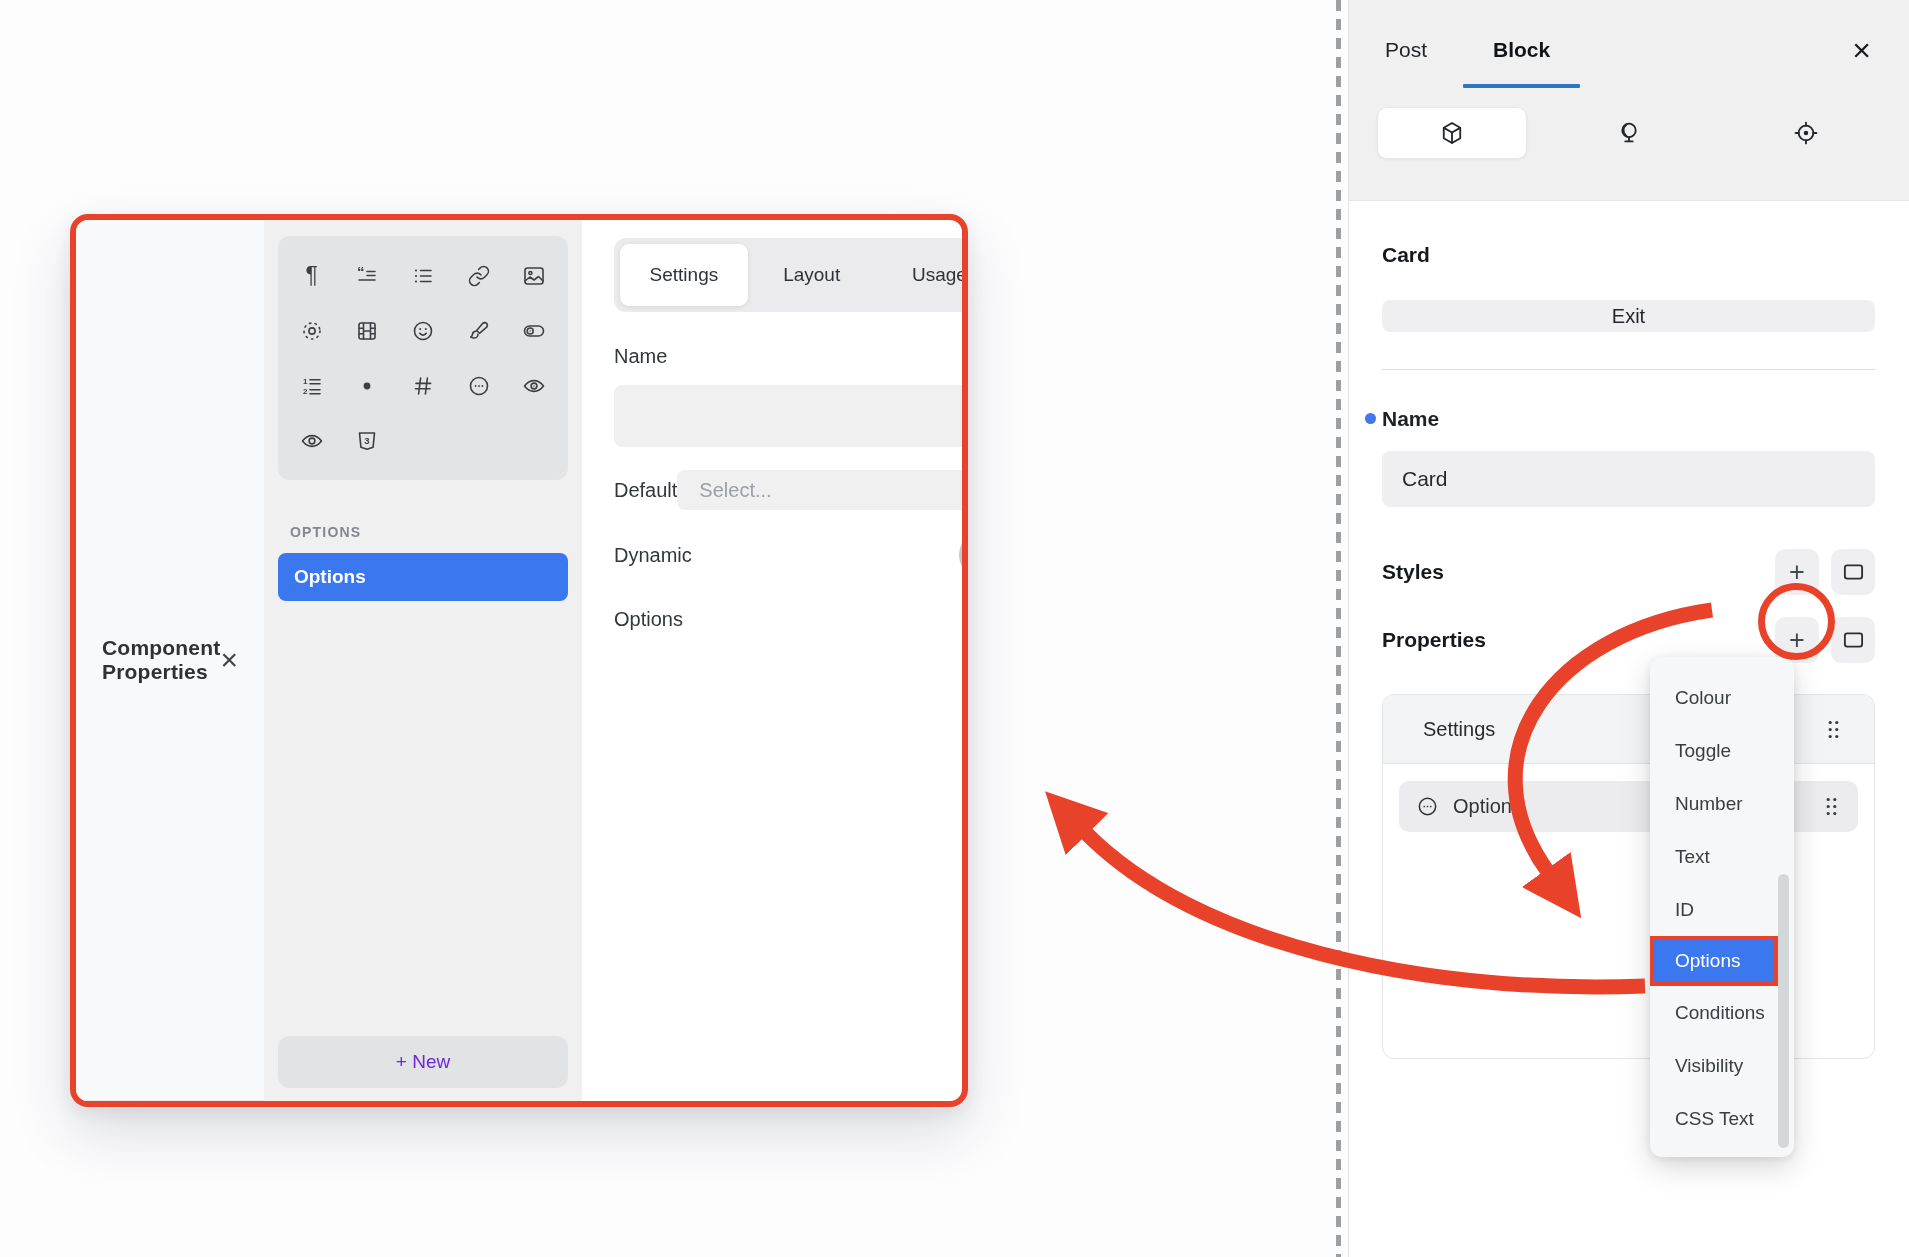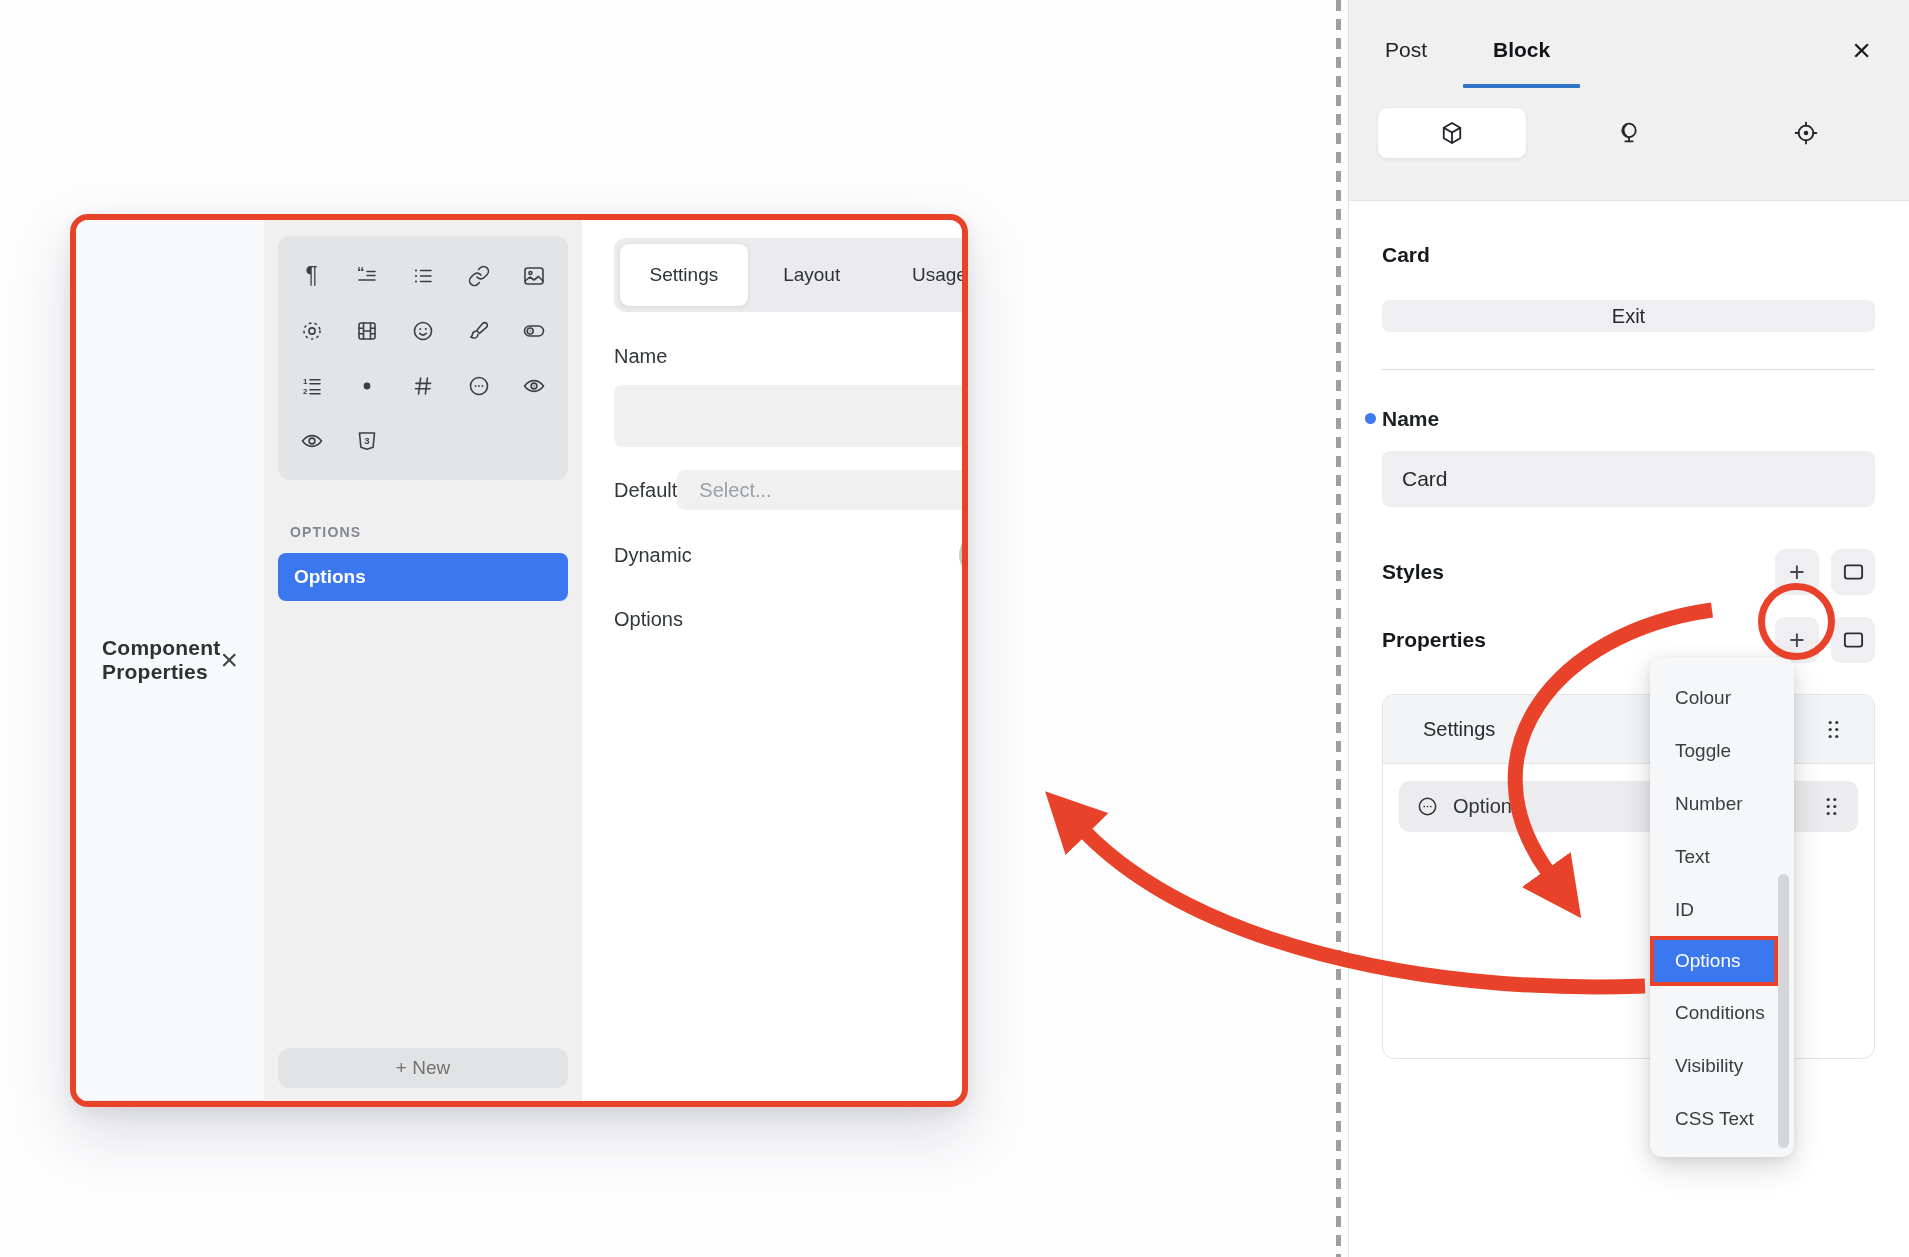--- a/index.html
+++ b/index.html
@@ -20,22 +20,22 @@
   .modal-sidebar { width:318px; background:#f0f0f1; padding:16px 14px 13px; display:flex; flex-direction:column; }
   .icon-grid { background:#e3e4e6; border-radius:12px; padding:12px 6px;
     display:grid; grid-template-columns:repeat(5,1fr); grid-auto-rows:55px;
     justify-items:center; align-items:center; }
   .ic { width:26px; height:26px; display:flex; align-items:center; justify-content:center; color:#3b4046; }
   .ic svg { stroke:#3b4046; fill:none; stroke-width:1.6; stroke-linecap:round; stroke-linejoin:round; }
   .ic .glyph { font-size:23px; line-height:1; color:#3b4046; }
   .options-label { margin:44px 12px 0; font-size:14px; font-weight:bold; letter-spacing:1.2px; color:#83888e; }
   .options-btn { margin-top:13px; height:48px; border-radius:8px; background:#3b77ee;
     color:#fff; font-size:19px; font-weight:bold; display:flex; align-items:center; padding:0 16px; }
-  .new-btn { margin-top:auto; height:40px; border-radius:12px; background:#e2e3e5;
-    color:#737373; font-size:19px; display:flex; align-items:center; justify-content:center; }
+  .new-btn { margin-top:auto; height:52px; border-radius:12px; background:#e2e3e5;
+    color:#6d28d9; font-size:19px; display:flex; align-items:center; justify-content:center; }
   .modal-content { flex:1; padding:18px 24px 0 32px; }
   .tabbar { height:74px; background:#ebebed; border-radius:12px; padding:6px; display:flex; }
   .tab { flex:1; display:flex; align-items:center; justify-content:center;
     font-size:19px; color:#2e3339; border-radius:9px; }
   .tab.active { background:#fff; box-shadow:0 1px 5px rgba(0,0,0,.09); }
   .field-label { font-size:20px; color:#32373d; }
   .name-label { margin-top:33px; }
   .name-input { margin-top:17px; height:62px; background:#f0f0f1; border-radius:8px; }
   .mrow { display:flex; align-items:center; justify-content:space-between; }
   .default-row { margin-top:23px; }

